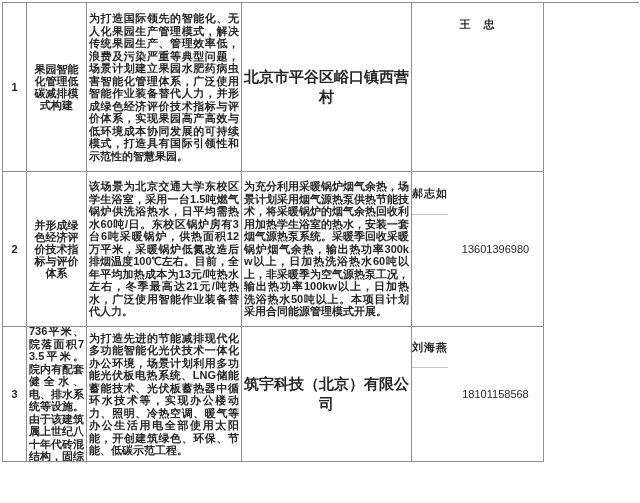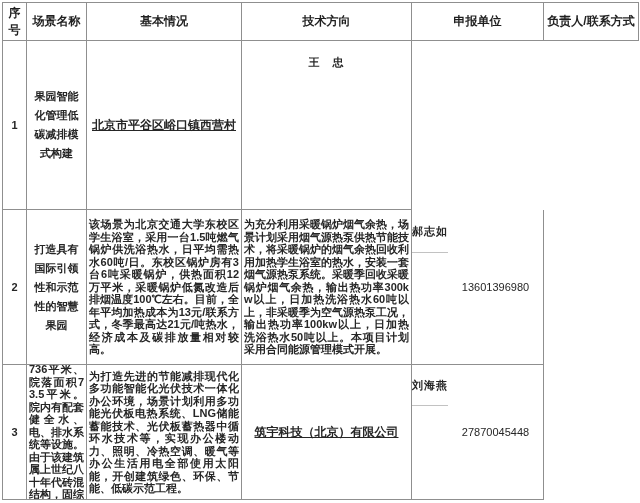--- a/index.html
+++ b/index.html
@@ -25,74 +25,69 @@
   .header .cell {
     font-size:12px; font-weight:700; color:#1f1f1f;
     height:38px;
   }
   .r1 .cell { height:169px; }
   .r2 .cell { height:155px; }
   .r3 .cell { height:135px; }
 
   .num { font-size:11px; font-weight:600; }
   .scene {
-    font-size:11px; font-weight:600; line-height:19px;
+    font-size:11px; font-weight:600; line-height:12px;
     padding:2px 3px;
   }
   .desc { align-items:center; padding:2px 1px; }
   .desc .txt {
     font-size:11px; font-weight:600; line-height:12.5px;
     text-align:justify; text-justify:inter-character;
     width:100%; padding:0 1px;
     word-break:break-all;
   }
-  .org { font-size:12px; font-weight:600; padding:2px 2px; line-height:12px;text-decoration:underline; }
+  .org { font-size:15px; font-weight:600; padding:2px 2px; line-height:20px; }
 
   .contact { flex-direction:row; padding:0; align-items:stretch; }
   .sub {
     display:flex; align-items:center; justify-content:center;
     border-bottom:1px solid #c2c2c2;
     font-size:11px; overflow:hidden;
   }
   .sub:last-child { border-bottom:none; flex:1 1 auto; }
   .sub.name { font-weight:600; letter-spacing:1px; }
   .sub.tel  { font-weight:400; letter-spacing:0; }
   .r1 .sub.name { height:43px; }
   .r2 .sub.name { height:43px; }
   .r2 .sub.tel-mid { height:39px; flex:0 0 auto; }
   .r3 .sub.name { height:41px; }
 </style>
 </head>
 <body>
 
 <div class="table">
 
-  <div class="row header">
-    <div class="cell">序号</div>
-    <div class="cell">场景名称</div>
-    <div class="cell">基本情况</div>
-    <div class="cell">技术方向</div>
-    <div class="cell">申报单位</div>
-    <div class="cell">负责人/联系方式</div>
-  </div>
 
   <div class="row r1">
     <div class="cell num">1</div>
     <div class="cell scene">果园智能化管理低碳减排模式构建</div>
+    <div class="cell desc">
+      <div class="txt">为打造国际领先的智能化、无人化果园生产管理模式，解决传统果园生产、管理效率低，浪费及污染严重等典型问题，场景计划建立果园水肥药病虫害智能化管理体系，广泛使用智能作业装备替代人力，并形成绿色经济评价技术指标与评价体系，实现果园高产高效与低环境成本协同发展的可持续模式，打造具有国际引领性和示范性的智慧果园。</div>
+    </div>
     <div class="cell org">北京市平谷区峪口镇西营村</div>
     <div class="cell contact">
       <div class="sub name">王　忠</div>
     </div>
   </div>
 
   <div class="row r2">
     <div class="cell num">2</div>
-    <div class="cell scene">打造具有国际引领性和示范性的智慧果园</div>
+    <div class="cell scene">并形成绿色经济评价技术指标与评价体系</div>
     <div class="cell desc">
-      <div class="txt">该场景为北京交通大学东校区学生浴室，采用一台1.5吨燃气锅炉供洗浴热水，日平均需热水60吨/日。东校区锅炉房有3台6吨采暖锅炉，供热面积12万平米，采暖锅炉低氮改造后排烟温度100℃左右。目前，全年平均加热成本为13元/联系方式，冬季最高达21元/吨热水，经济成本及碳排放量相对较高。</div>
+      <div class="txt">该场景为北京交通大学东校区学生浴室，采用一台1.5吨燃气锅炉供洗浴热水，日平均需热水60吨/日。东校区锅炉房有3台6吨采暖锅炉，供热面积12万平米，采暖锅炉低氮改造后排烟温度100℃左右。目前，全年平均加热成本为13元/吨热水左右，冬季最高达21元/吨热水，广泛使用智能作业装备替代人力。</div>
     </div>
     <div class="cell desc">
       <div class="txt">为充分利用采暖锅炉烟气余热，场景计划采用烟气源热泵供热节能技术，将采暖锅炉的烟气余热回收利用加热学生浴室的热水，安装一套烟气源热泵系统。采暖季回收采暖锅炉烟气余热，输出热功率300kw以上，日加热洗浴热水60吨以上，非采暖季为空气源热泵工况，输出热功率100kw以上，日加热洗浴热水50吨以上。本项目计划采用合同能源管理模式开展。</div>
     </div>
     <div class="cell contact">
       <div class="sub name">郝志如</div>
       <div class="sub tel">13601396980</div>
     </div>
   </div>
 
@@ -100,17 +95,17 @@
     <div class="cell num">3</div>
     <div class="cell desc">
       <div class="txt">该场景为申报单位办公楼，院内独立二层楼。总建筑面积736平米、院落面积73.5平米。院内有配套健全水、电、排水系统等设施。由于该建筑属上世纪八十年代砖混结构，固综合能耗较高，不符合现代办公环保节能减排相关要求。</div>
     </div>
     <div class="cell desc">
       <div class="txt">为打造先进的节能减排现代化多功能智能化光伏技术一体化办公环境，场景计划利用多功能光伏板电热系统、LNG储能蓄能技术、光伏板蓄热器中循环水技术等，实现办公楼动力、照明、冷热空调、暖气等办公生活用电全部使用太阳能，开创建筑绿色、环保、节能、低碳示范工程。</div>
     </div>
     <div class="cell org">筑宇科技（北京）有限公司</div>
     <div class="cell contact">
       <div class="sub name">刘海燕</div>
-      <div class="sub tel">27870045448</div>
+      <div class="sub tel">18101158568</div>
     </div>
   </div>
 
 </div>
 
 </body></html>

